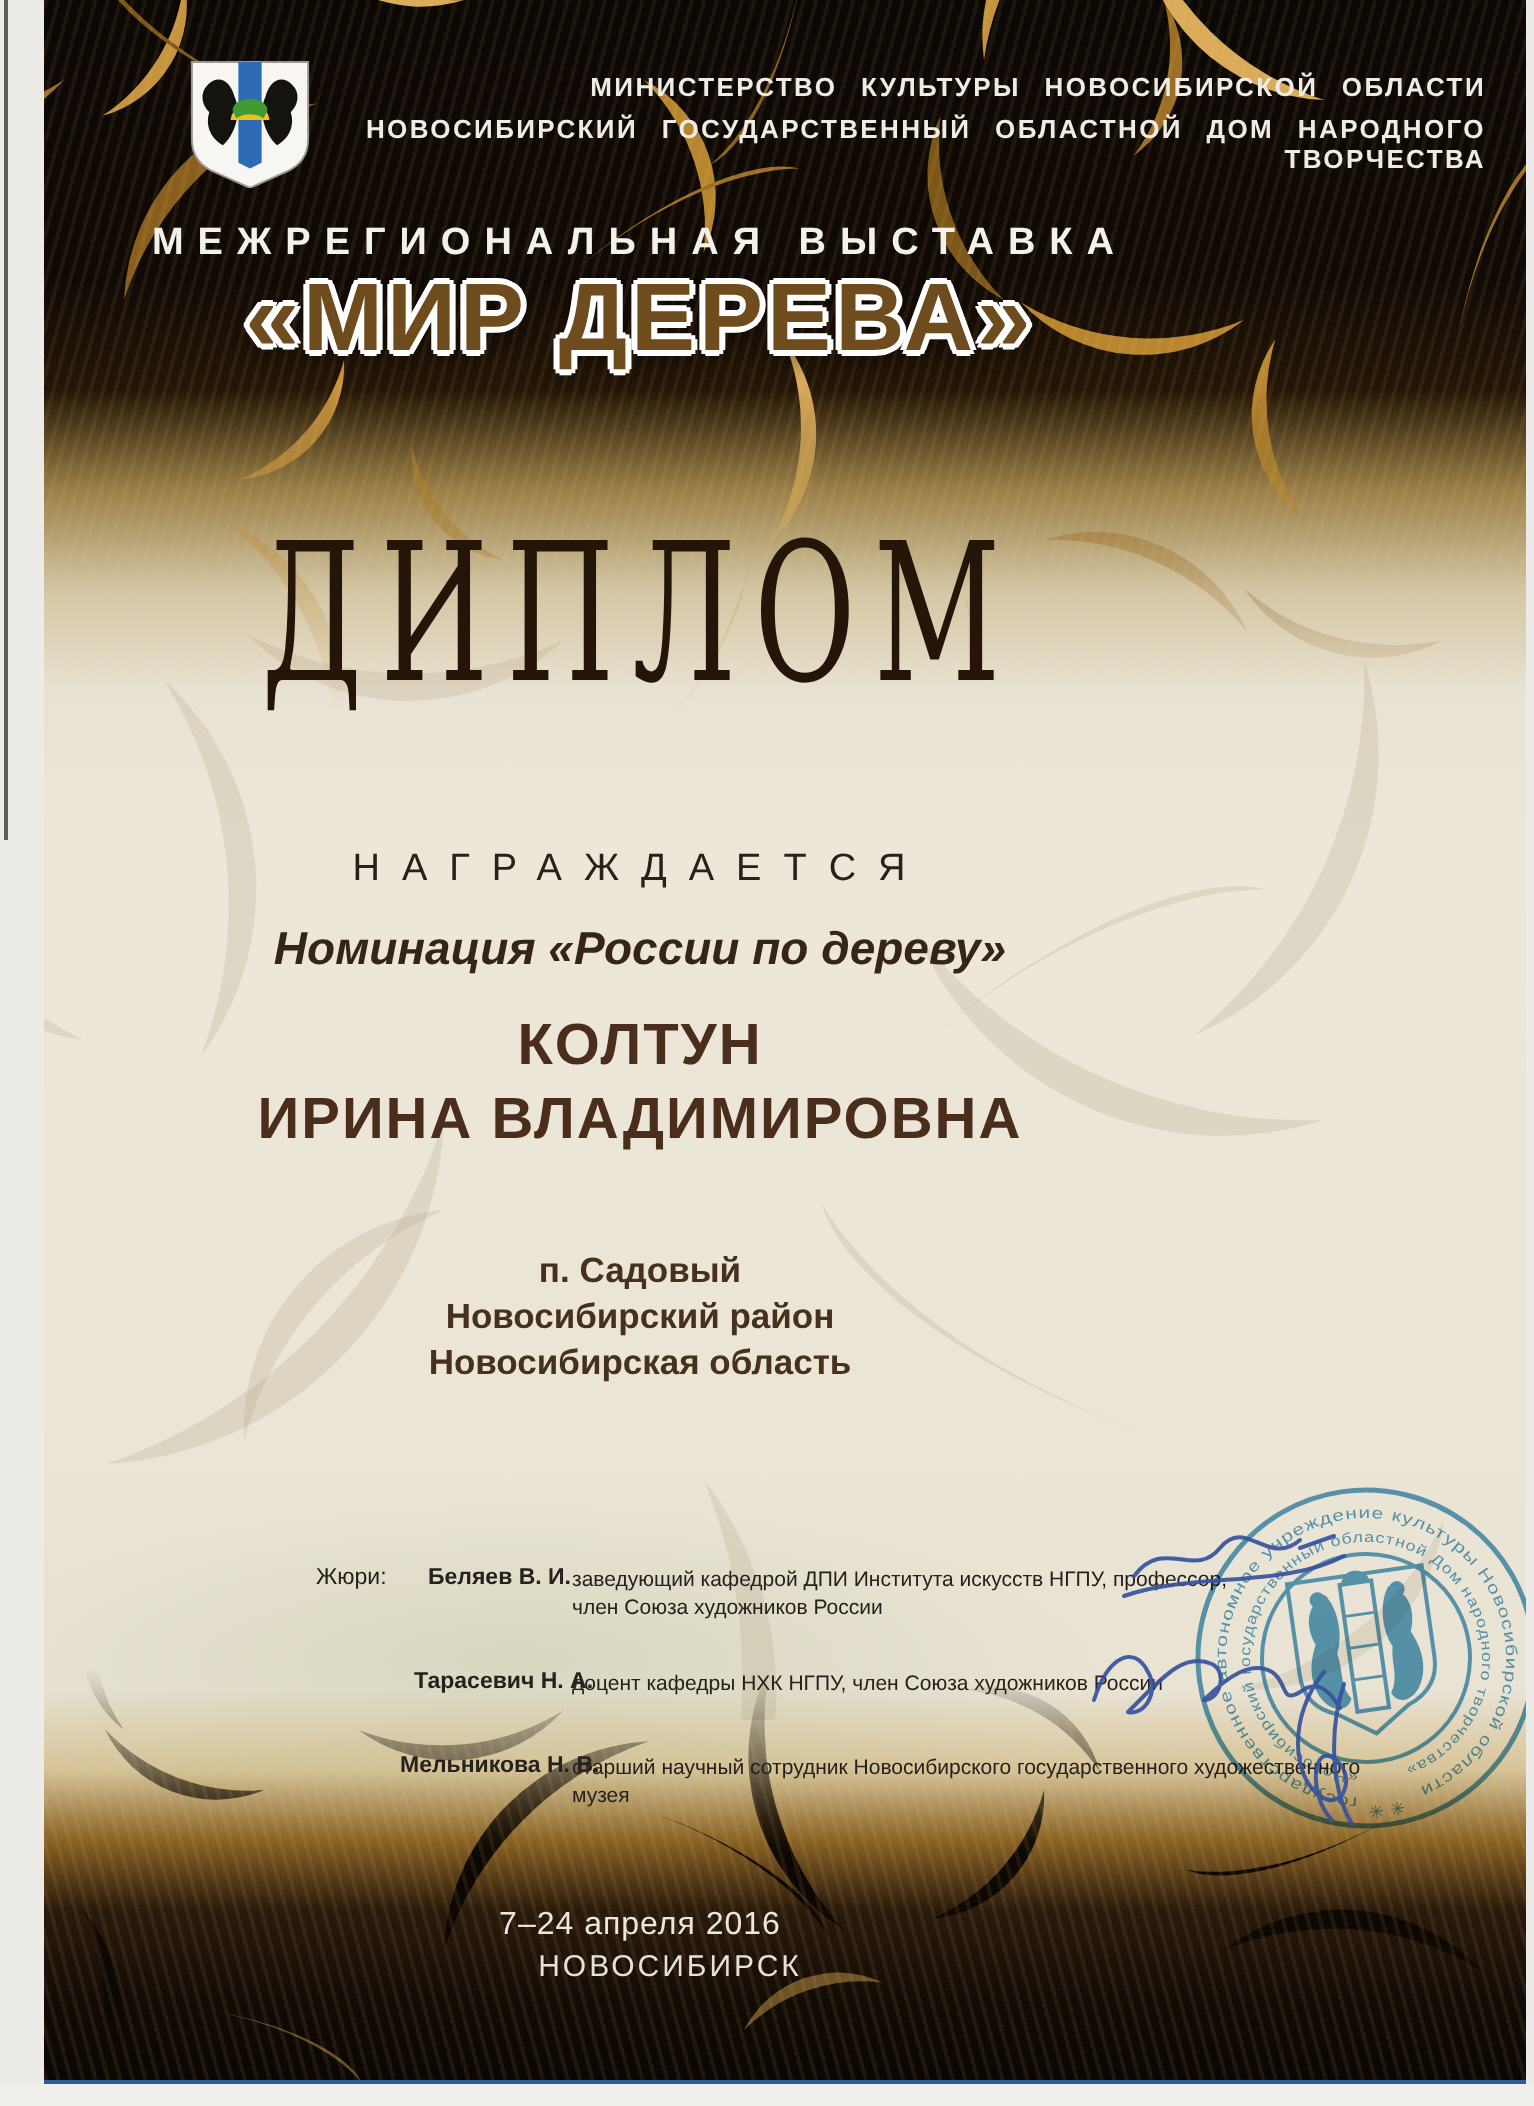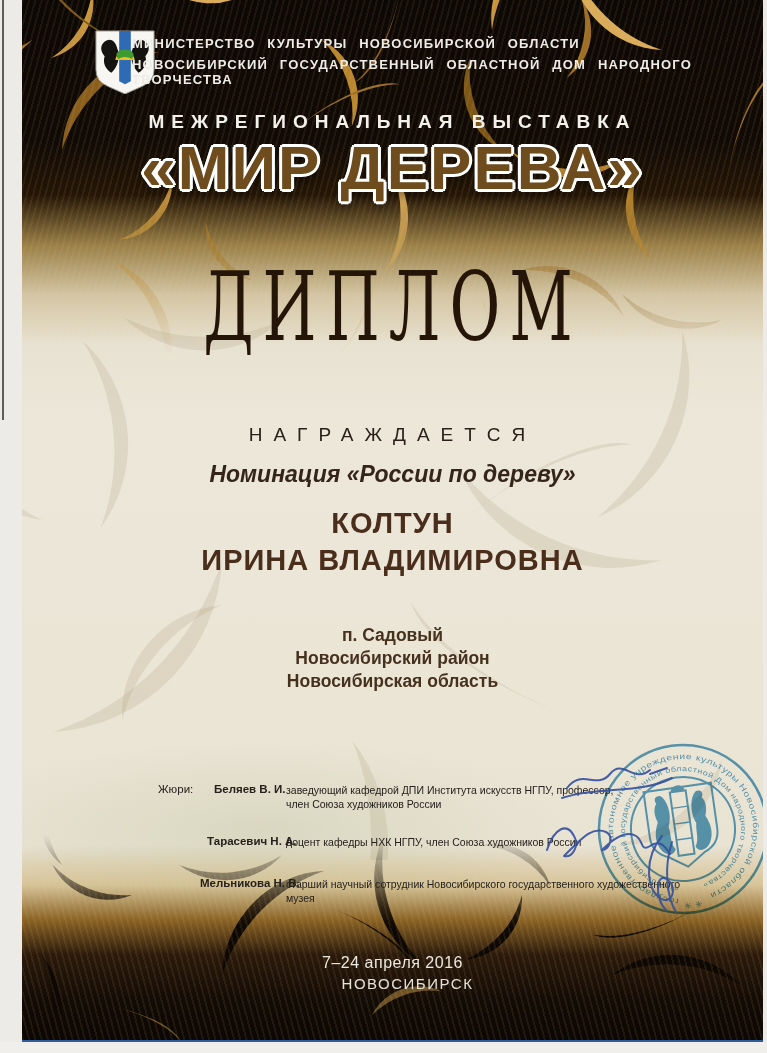--- a/index.html
+++ b/index.html
@@ -21,25 +21,25 @@
     background:repeating-linear-gradient(75deg,rgba(255,204,112,.08) 0 2px,transparent 2px 6px);}
   .flames-top{top:0;width:741px;height:370px;
     -webkit-mask-image:linear-gradient(180deg,#000 0%,#000 52%,rgba(0,0,0,.4) 74%,transparent 96%);
     mask-image:linear-gradient(180deg,#000 0%,#000 52%,rgba(0,0,0,.4) 74%,transparent 96%);}
   .flames-bottom{bottom:0;width:741px;height:205px;
     -webkit-mask-image:linear-gradient(0deg,#000 0%,#000 55%,rgba(0,0,0,.45) 78%,transparent 100%);
     mask-image:linear-gradient(0deg,#000 0%,#000 55%,rgba(0,0,0,.45) 78%,transparent 100%);}
   .flames-mid{top:300px;width:741px;height:560px;opacity:.9;}
   .jury-tint{top:730px;width:741px;height:200px;
     background:radial-gradient(ellipse 55% 60% at 32% 50%,rgba(152,168,112,.20),transparent 75%);}
-  .txt{position:absolute;left:0;width:741px;text-align:center;}
+  .txt{position:absolute;left:0;width:596px;text-align:center;}
   .org{left:110px;width:611px;color:#efece6;font-weight:bold;font-size:13px;
-       letter-spacing:1.2px;word-spacing:7px;text-align:left;}
+       letter-spacing:1.2px;word-spacing:7px;text-align:right;}
   .expo-label{top:111px;color:#f4f1ea;font-weight:bold;font-size:19px;letter-spacing:7px;}
-  .expo-title{top:132px;font-weight:bold;font-size:62px;letter-spacing:2px;color:#6e4c1d;
+  .expo-title{top:132px;font-weight:bold;font-size:48px;letter-spacing:2px;color:#6e4c1d;
       text-shadow:-3px 0 0 #fff,3px 0 0 #fff,0 -3px 0 #fff,0 3px 0 #fff,
                   -2px -2px 0 #fff,2px -2px 0 #fff,-2px 2px 0 #fff,2px 2px 0 #fff,
                   0 6px 10px rgba(0,0,0,.45);}
   .doc-type{top:250px;}
   .doc-type span{display:inline-block;font-family:"DejaVu Serif","Liberation Serif",serif;
       font-size:62px;letter-spacing:9px;color:#241508;transform:scaleY(1.55);transform-origin:top center;}
   .grade{top:368px;font-size:30px;letter-spacing:6px;color:#261c13;font-weight:bold;}
   .awarded{top:424px;font-size:19px;letter-spacing:11px;color:#2a2019;}
   .nomination{top:461px;font-size:23px;font-weight:bold;font-style:italic;color:#34241a;}
   .recipient{top:505px;font-size:29px;font-weight:bold;color:#4a2d1b;line-height:37px;letter-spacing:1px;}

